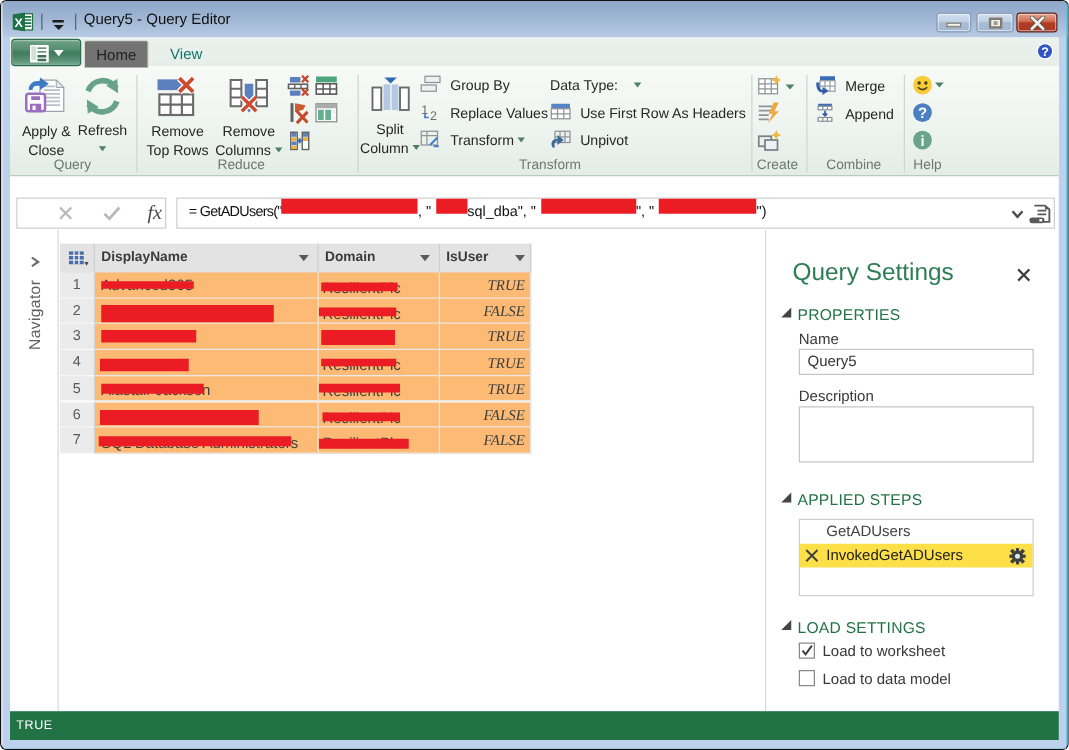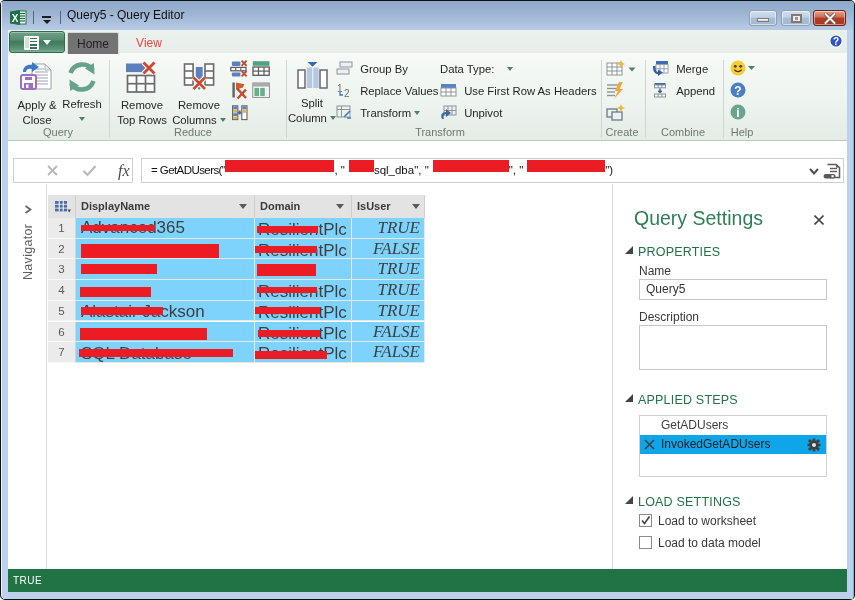--- a/index.html
+++ b/index.html
@@ -41,21 +41,21 @@
 
 #navpane { position:absolute; left:8px; top:184px; width:39px; height:385px; border-right:1px solid #d9d9d9; background:#fff; }
 #navtext { position:absolute; left:21px; top:218px; width:20px; height:62px; color:#5f5f5f; font-size:12.5px;
   transform:rotate(180deg); writing-mode:vertical-rl; letter-spacing:.3px; }
 
 #tbl { position:absolute; left:48px; top:195px; }
 .hdr { background:#e3e3e3; color:#3b3b3b; font-weight:bold; font-size:11px; }
 .hdrc { position:absolute; top:0; height:23px; line-height:23px; padding-left:5px; border-right:1px solid #cfcfcf; font-weight:bold; font-size:11px; color:#3b3b3b; background:#e3e3e3; }
 .hdradd { position:absolute; top:9px; width:0; height:0; border-left:4px solid transparent; border-right:4px solid transparent; border-top:5px solid #5a5a5a; }
 .rnum { background:#ebebeb; color:#5a5a5a; font-size:11.5px; text-align:center; border-bottom:1px solid #f8f8f8; border-right:1px solid #d4d4d4; }
-.cell { border-bottom:1px solid #e8e8e8; border-right:1px solid #e8e8e8; background:#7dd3fc; font-size:17px; color:#3f3f3f; position:absolute; overflow:hidden; }
+.cell { border-bottom:1px solid #e8e8e8; border-right:1px solid #e8e8e8; background:#fdba74; font-size:12px; color:#3f3f3f; position:absolute; overflow:hidden; }
 .redbox { position:absolute; background:#ec1c24; height:13px; }
 .isuser { font-style:italic; text-align:right; padding-right:4px; color:#3f3f3f;font-family:Liberation Serif, serif; }
 
 #qsep { position:absolute; left:612px; top:184px; width:1px; height:385px; background:#d9d9d9; }
 #qstitle { position:absolute; left:634px; top:207px; font-size:19.5px; color:#2e7e55; }
 .qshead { position:absolute; left:638px; font-size:12.5px; font-weight:normal; color:#217346; letter-spacing:.2px; }
 .qstri { position:absolute; left:625px; width:0; height:0; border-left:8px solid transparent; border-bottom:8px solid #444; }
 .qslabel { position:absolute; left:639px; font-size:12px; color:#383838; }
 .qsinput { position:absolute; left:639px; width:188px; border:1px solid #c6c6c6; background:#fff; font-size:12px; color:#333; }
 .cb { position:absolute; left:639px; width:13px; height:13px; border:1px solid #8a8a8a; background:#fff; }
@@ -109,21 +109,21 @@
   <div class="abs" style="left:14px;top:3.5px;width:15px;height:14px;background:#fff;border-radius:1px">
     <div class="abs" style="left:1.5px;top:1.5px;width:4px;height:11px;background:#cfe2d6"></div>
     <div class="abs" style="left:6px;top:2px;width:7.5px;height:1.8px;background:#3d7258"></div>
     <div class="abs" style="left:6px;top:5.2px;width:7.5px;height:1.8px;background:#3d7258"></div>
     <div class="abs" style="left:6px;top:8.4px;width:7.5px;height:1.8px;background:#3d7258"></div>
     <div class="abs" style="left:6px;top:11.6px;width:7.5px;height:1.8px;background:#3d7258"></div>
   </div>
   <div class="abs" style="left:33.5px;top:8px;width:0;height:0;border-left:4.8px solid transparent;border-right:4.8px solid transparent;border-top:5.5px solid #fff"></div>
 </div>
 <div class="abs" style="left:67px;top:31.5px;width:52px;height:22px;background:#737373;border:1px solid #d3ddd4;border-bottom:none;border-radius:2px 2px 0 0;text-align:center;font-size:12px;color:#222;line-height:22px">Home</div>
-<div class="abs" style="left:123px;top:31.5px;width:52px;height:22px;text-align:center;font-size:12px;color:#ef4444;line-height:22px">View</div>
+<div class="abs" style="left:123px;top:31.5px;width:52px;height:22px;text-align:center;font-size:12px;color:#0f766e;line-height:22px">View</div>
 
 <svg class="abs" style="left:829px;top:34px" width="14" height="14" viewBox="0 0 14 14">
   <circle cx="7" cy="7" r="6.6" fill="#fff"></circle>
   <circle cx="7" cy="7" r="5.6" fill="#2f55c4"></circle>
   <text x="7" y="10.6" font-size="10" font-weight="bold" fill="#fff" text-anchor="middle" font-family="Liberation Sans">?</text>
 </svg>
 
 <div class="bigbtn" style="left:14px;width:46px">
   <svg width="34" height="33" viewBox="0 0 34 33" style="margin-top:3px">
     <polygon points="12,3 25,3 31,9 31,28 12,28" fill="#fff" stroke="#9aa2aa"></polygon>
@@ -478,21 +478,21 @@
 <div class="qstri" style="top:246px"></div>
 <div class="qshead" style="top:245px">PROPERTIES</div>
 <div class="qslabel" style="top:264px">Name</div>
 <div class="qsinput" style="top:279px;height:21px;line-height:19px;padding-left:6px">Query5</div>
 <div class="qslabel" style="top:310px">Description</div>
 <div class="qsinput" style="top:325px;height:45px"></div>
 <div class="qstri" style="top:394px"></div>
 <div class="qshead" style="top:393px">APPLIED STEPS</div>
 <div class="abs" style="left:639px;top:415px;width:188px;height:62px;border:1px solid #cfcfcf;background:#fff;font-size:12px">
   <div style="height:19px;line-height:19px;padding-left:21px;color:#404040">GetADUsers</div>
-  <div style="height:19px;line-height:19px;background:#0ea5e9;position:relative">
+  <div style="height:19px;line-height:19px;background:#fde047;position:relative">
     <svg class="abs" style="left:4px;top:4px" width="11" height="11" viewBox="0 0 11 11">
       <path d="M1 1 L10 10 M10 1 L1 10" stroke="#3f3f3f" stroke-width="1.5"></path>
     </svg>
     <span style="margin-left:21px;color:#222">InvokedGetADUsers</span>
     <svg class="abs" style="left:167px;top:3px" width="14" height="14" viewBox="0 0 14 14">
       <g fill="#3f3f3f">
         <circle cx="7" cy="7" r="4.6"></circle>
         <rect x="5.7" y="0.5" width="2.6" height="3"></rect>
           <rect x="5.7" y="10.5" width="2.6" height="3"></rect>
         <rect x="0.5" y="5.7" width="3" height="2.6"></rect>

